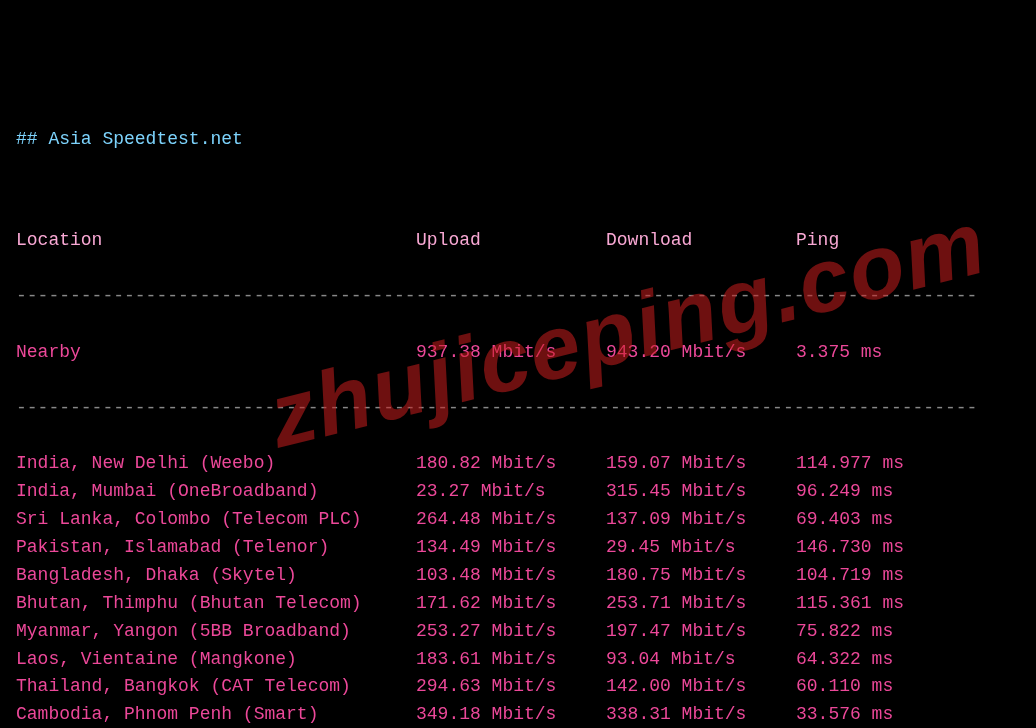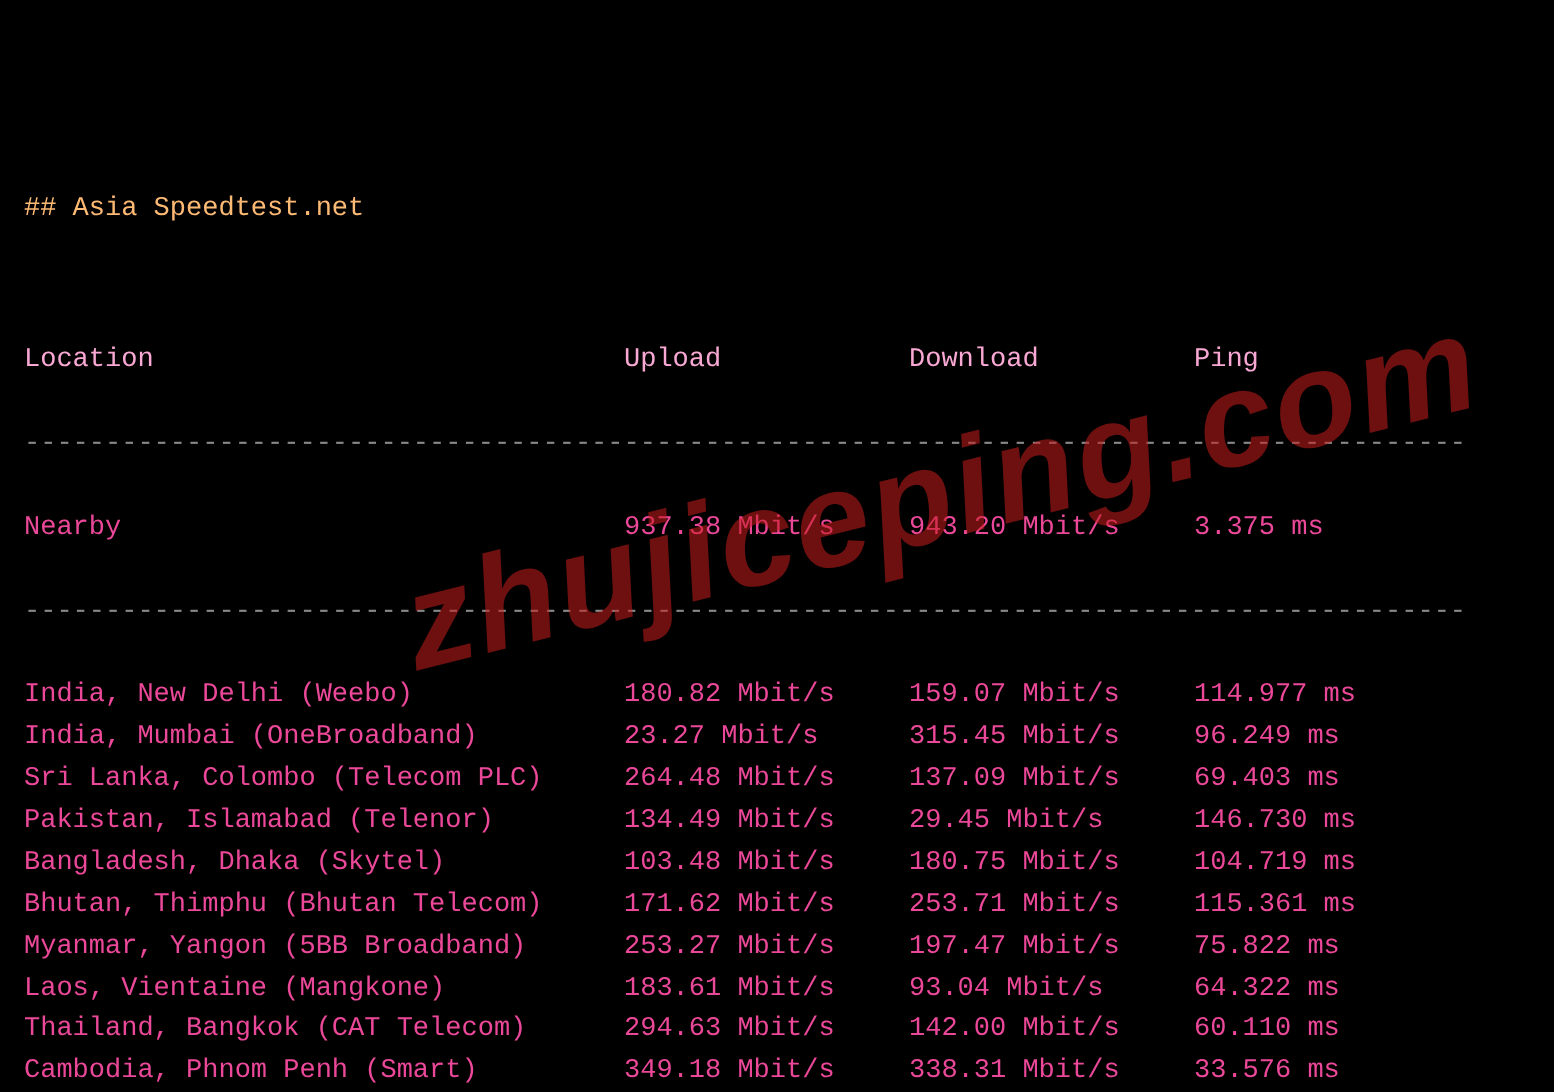--- a/index.html
+++ b/index.html
@@ -12,21 +12,21 @@
       color: #e0e0e0;
       font-family: 'Courier New', Consolas, monospace;
       font-size: 18px;
       line-height: 1.55;
       padding: 14px 16px;
       width: 1036px;
       white-space: pre;
       position: relative;
     }
     .title {
-      color: #fdba74;
+      color: #7dd3fc;
       margin-bottom: 18px;
     }
     .header-row {
       color: #f9a8d4;
     }
     .divider {
       color: #888;
       letter-spacing: 0;
     }
     .data-row {

